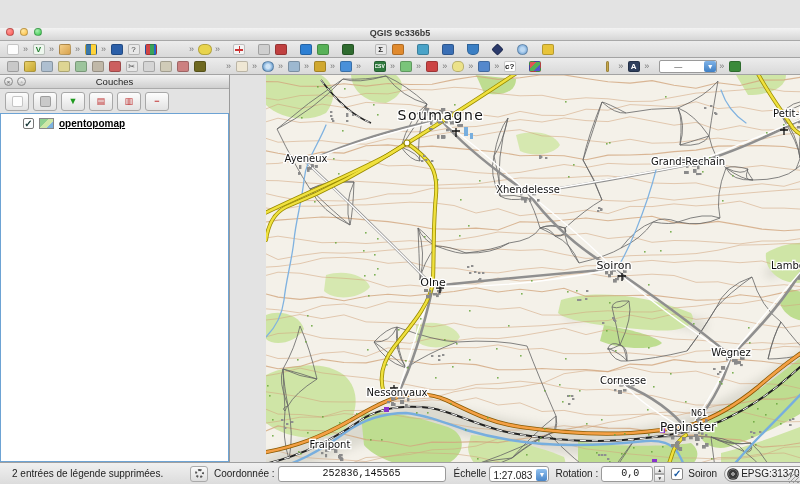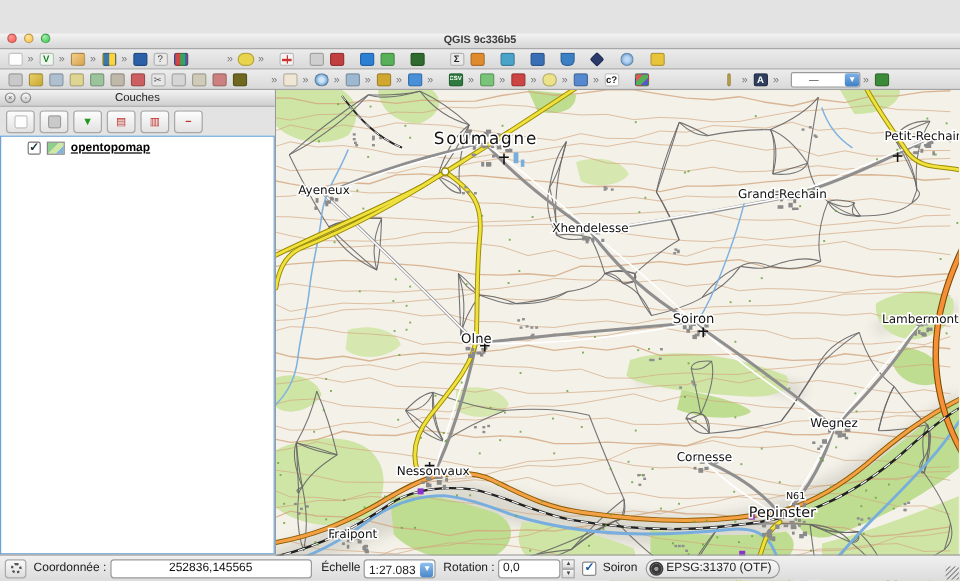--- a/index.html
+++ b/index.html
@@ -57,21 +57,21 @@
   .c-alab{background:#2e3e5c; color:#fff; font-weight:bold;}
   .c-tree{background:#3a8a3a;}
 
   .tb-combo { width:58px; height:13px; background:#fff; border:1px solid #9a9a9a; border-radius:2px;
               display:flex; align-items:center; justify-content:space-between; font-size:8px; color:#333;
               padding-left:14px; flex:none; }
   .tb-combo .dd { width:12px; height:11px; background:linear-gradient(#7fb3e8,#3f7fc4); border-radius:2px;
                   color:#fff; font-size:7px; display:flex; align-items:center; justify-content:center; }
 
   
-  .main { flex:1; display:flex; min-height:0; }
+  .main { flex:1; display:flex; min-height:0;gap:36px; }
   .layers-panel { width:230px; flex:none; display:flex; flex-direction:column; background:#e3e3e3; border-right:1px solid #9a9a9a;}
   .panel-header { height:14px; flex:none; background:linear-gradient(#f2f2f2,#cfcfcf); border-bottom:1px solid #aaa;
                   display:flex; align-items:center; position:relative;}
   .ph-btn { width:9px; height:9px; border-radius:50%; background:linear-gradient(#fafafa,#c8c8c8); border:1px solid #8a8a8a;
             margin-left:4px; font-size:6px; color:#555; display:flex; align-items:center; justify-content:center; }
   .panel-title { position:absolute; left:0; right:0; text-align:center; font-size:9.5px; color:#222; }
   .panel-toolbar { height:24px; flex:none; display:flex; align-items:center; gap:4px; padding:0 5px; background:#e3e3e3;}
   .pbtn { width:24px; height:19px; background:linear-gradient(#fdfdfd,#e2e2e2); border:1px solid #a8a8a8; border-radius:3px;
           display:flex; align-items:center; justify-content:center; font-size:9px; }
   .pbtn .pi { font-size:9px; line-height:1; }
@@ -88,29 +88,29 @@
 
   
   .statusbar { height:22px; flex:none; background:linear-gradient(#f0f0f0,#dcdcdc); border-top:1px solid #a0a0a0;
                display:flex; align-items:center; font-size:10px; color:#222; padding:0 4px; position:relative; }
   .sb-msg { width:186px; flex:none; padding-left:8px; font-size:10px; }
   .sb-iconbtn { width:18px; height:16px; border:1px solid #aaa; border-radius:3px; background:linear-gradient(#fafafa,#ddd);
                 display:flex; align-items:center; justify-content:center; margin-right:4px; flex:none;}
   .sb-gearglyph { width:9px; height:9px; border-radius:50%; border:2px dotted #555; }
   .sb-label { margin:0 3px 0 2px; flex:none; }
   .sb-input { height:16px; background:#fff; border:1px solid #9a9a9a; border-radius:3px; font-size:10px;
-              font-family:Liberation Sans, sans-serif; color:#111; }
+              font-family:Liberation Mono, monospace; color:#111; }
   .coord { width:168px; text-align:center; flex:none;}
   .scale-combo { width:60px; height:16px; background:#fff; border:1px solid #9a9a9a; border-radius:3px; display:flex;
                  align-items:flex-end; flex:none; }
   .scale-combo .val { flex:1; padding-left:3px; font-size:10px; }
   .scale-combo .dd { width:11px; height:12px; margin-right:1px; background:linear-gradient(#8fc0ef,#4a86c8); border-radius:2px;
                      color:#fff; font-size:7px; display:flex; align-items:center; justify-content:center; }
   .rot-wrap { display:flex; align-items:center; flex:none; }
-  .rot { width:52px; padding-left:3px; }
+  .rot { width:52px; padding-left:19px; }
   .spinner { width:11px; height:16px; margin-left:1px; display:flex; flex-direction:column; }
   .spinner span { flex:1; font-size:5px; color:#444; background:linear-gradient(#fafafa,#ddd); border:1px solid #aaa;
                   display:flex; align-items:center; justify-content:center; }
   .chk { width:12px; height:12px; background:#fff; border:1px solid #888; border-radius:2px; color:#1456a0; font-size:10px;
          line-height:10px; text-align:center; font-weight:bold; margin:0 3px 0 6px; flex:none;}
   .epsg-btn { height:16px; border:1px solid #999; border-radius:8px; background:linear-gradient(#fbfbfb,#e0e0e0);
               display:flex; align-items:center; padding:0 6px 0 3px; margin-left:4px; flex:none; font-size:10px; }
   .gear { width:10px; height:10px; border-radius:50%; background:radial-gradient(circle,#999 25%,#3a3a3a 30%); margin-right:3px;
           box-shadow:0 0 0 1.5px #3a3a3a; transform:scale(.9);}
   .grip { position:absolute; right:1px; bottom:1px; width:11px; height:11px;
@@ -1116,20 +1116,21 @@
             <text x="131" y="321" font-size="10" text-anchor="middle" font-family="&quot;DejaVu Sans&quot;, sans-serif" fill="#111" stroke="#fff" stroke-width="2.6" paint-order="stroke" letter-spacing="0">Nessonvaux</text>
             <text x="64" y="373" font-size="10" text-anchor="middle" font-family="&quot;DejaVu Sans&quot;, sans-serif" fill="#111" stroke="#fff" stroke-width="2.6" paint-order="stroke" letter-spacing="0">Fraipont</text>
             <text x="422" y="356" font-size="12" text-anchor="middle" font-family="&quot;DejaVu Sans&quot;, sans-serif" fill="#111" stroke="#fff" stroke-width="2.6" paint-order="stroke" letter-spacing="0">Pepinster</text>
             <text x="433" y="341" font-size="8" text-anchor="middle" font-family="&quot;DejaVu Sans&quot;, sans-serif" fill="#111" stroke="#fff" stroke-width="2.6" paint-order="stroke" letter-spacing="0">N61</text>
           </g>
       </svg>
     </div>
   </div>
 
   <div class="statusbar">
+    <div class="sb-msg">2 entrées de légende supprimées.</div>
     <div class="sb-iconbtn">
         <span class="sb-gearglyph"></span>
       </div>
     <span class="sb-label">Coordonnée :</span>
     <input class="sb-input coord" value="252836,145565" style="">
     <span class="sb-label" style="margin-left:8px">Échelle</span>
     <div class="scale-combo">
       <span class="val">1:27.083</span>
       <span class="dd">▼</span>
     </div>

